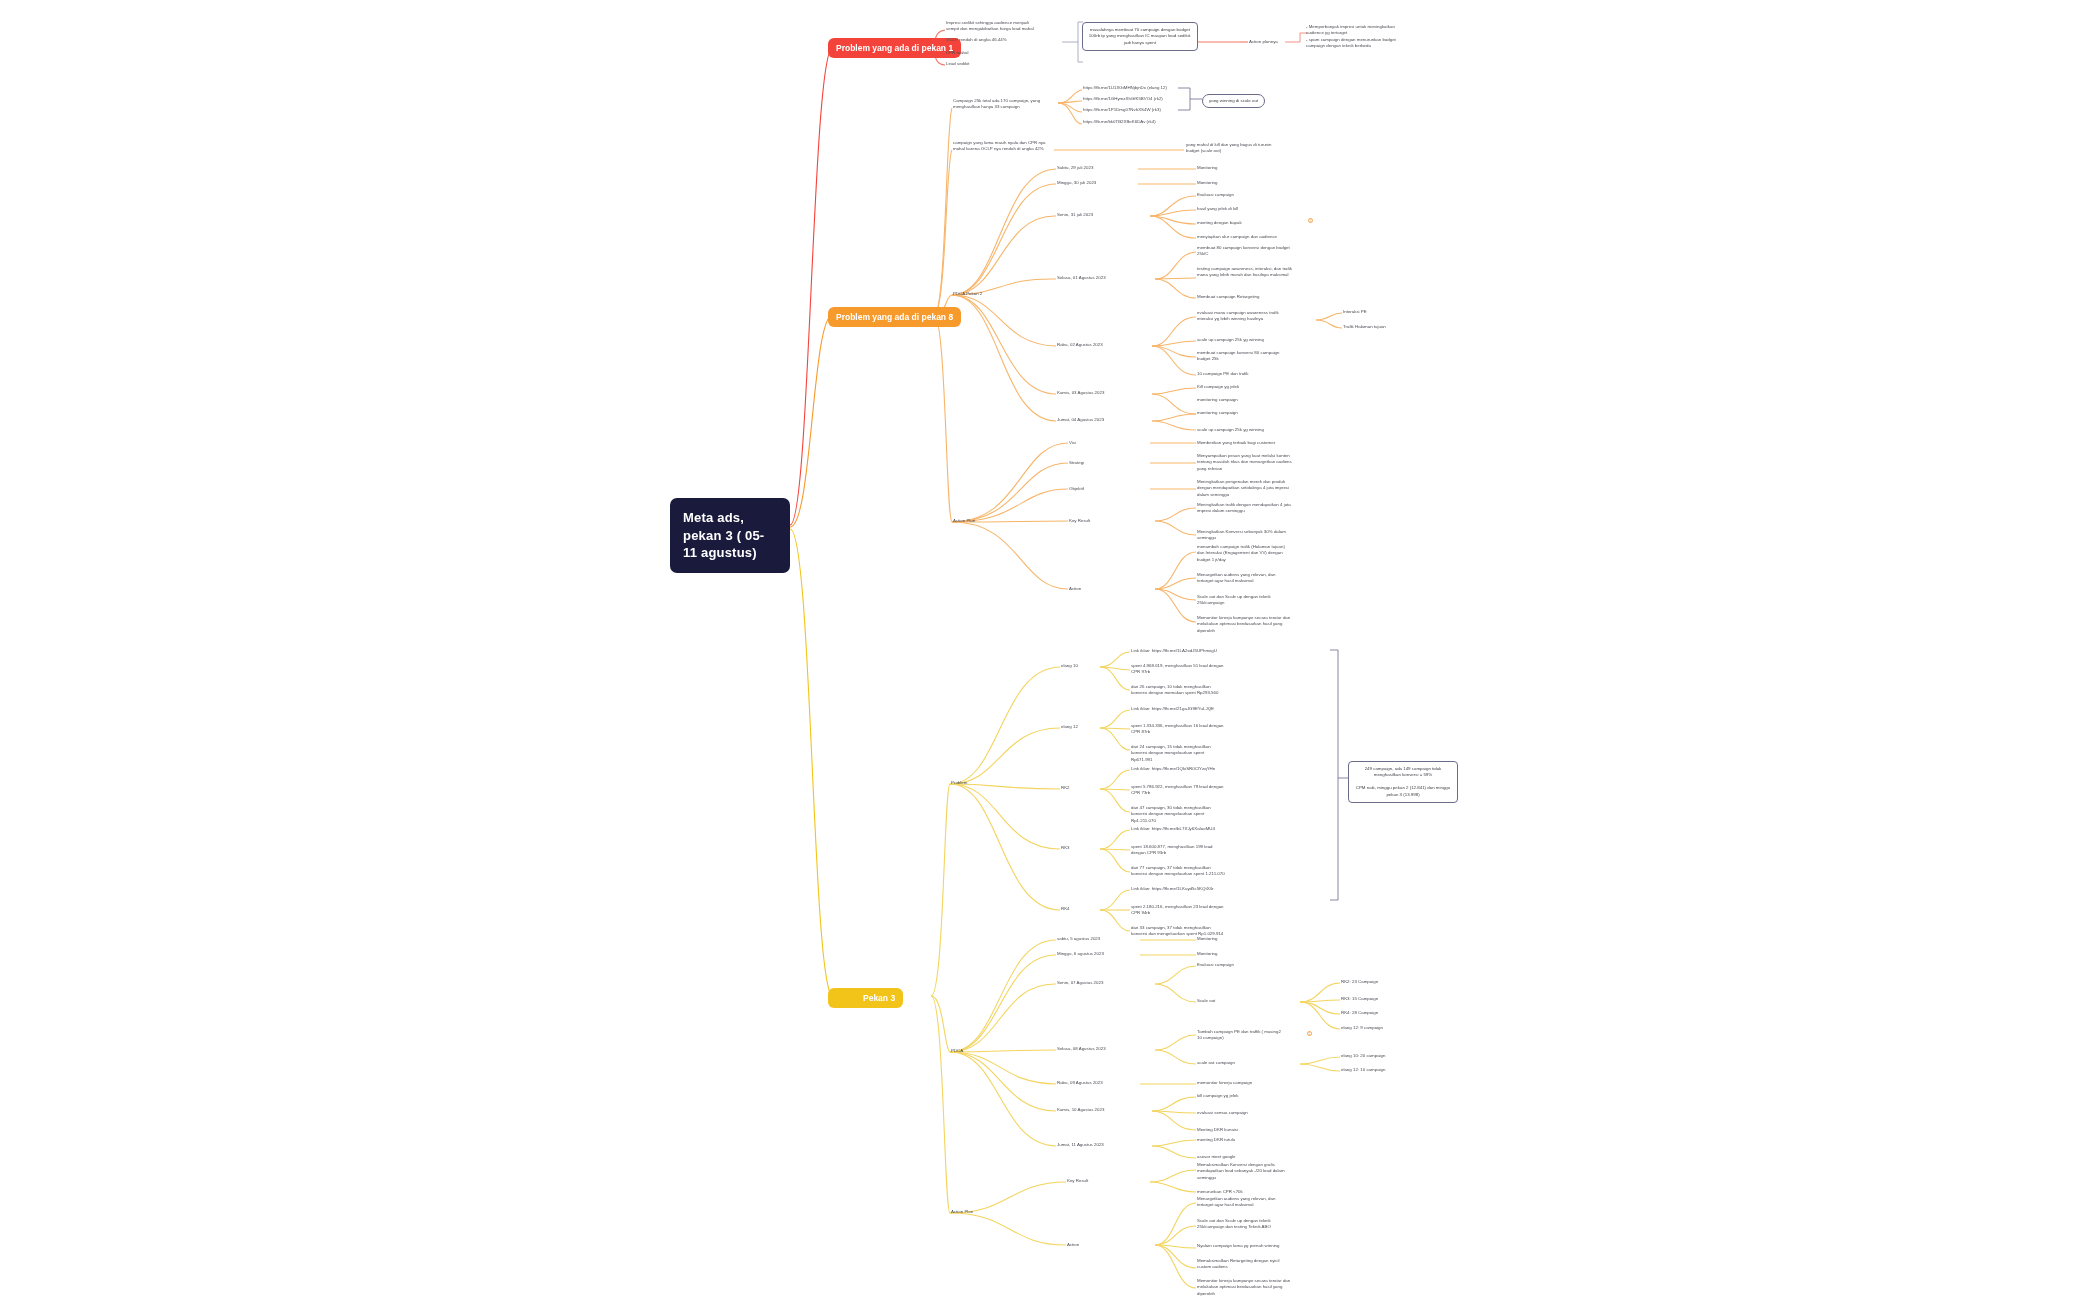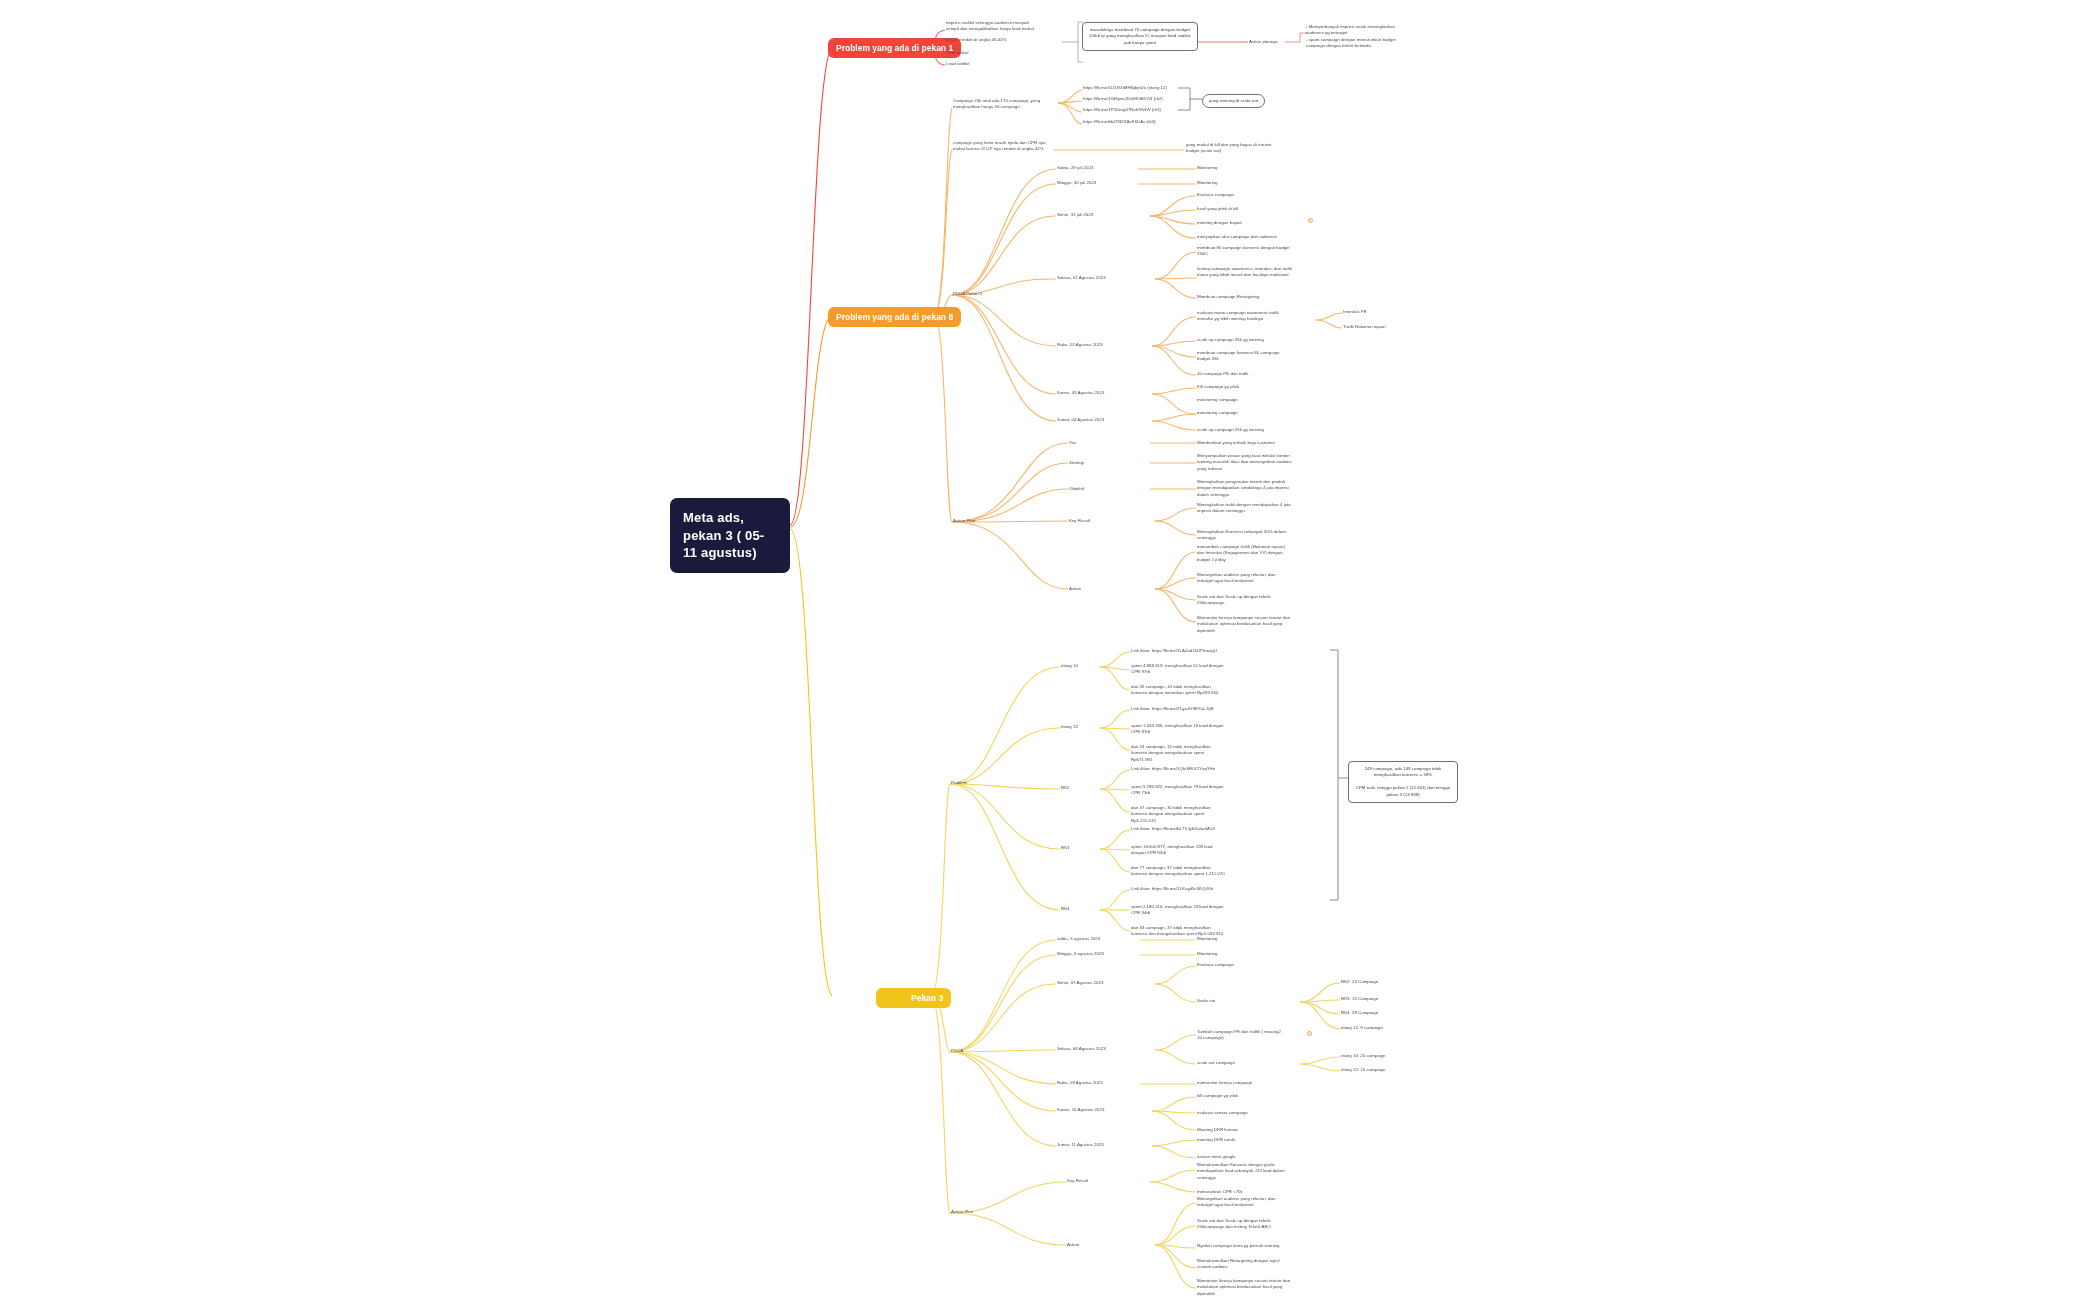--- a/index.html
+++ b/index.html
@@ -282,21 +282,21 @@
   <div class="node tx w95" style="left:1197px;top:479px;">Meningkatkan pengenalan merek dan produk dengan mendapatkan setidaknya 4 juta impresi dalam seminggu</div>
   <div class="node tx w46" style="left:1069px;top:518px;">Key Result</div>
   <div class="node tx w95" style="left:1197px;top:502px;">Meningkatkan trafik dengan mendapatkan 4 juta impresi dalam seminggu</div>
   <div class="node tx w95" style="left:1197px;top:529px;">Meningkatkan Konversi sebanyak 30% dalam seminggu</div>
   <div class="node tx w46" style="left:1069px;top:586px;">Action</div>
   <div class="node tx w95" style="left:1197px;top:544px;">menambah campaign trafik (Halaman tujuan) dan Interaksi (Engagement dan VV) dengan budget 1 jt/day</div>
   <div class="node tx w95" style="left:1197px;top:572px;">Menargetkan audiens yang relevan, dan tertarget agar hasil maksimal</div>
   <div class="node tx w95" style="left:1197px;top:594px;">Scale out dan Scale up dengan teknik 25k/campaign</div>
   <div class="node tx w95" style="left:1197px;top:615px;">Memonitor kinerja kampanye secara teratur dan melakukan optimasi berdasarkan hasil yang diperoleh</div>
 
-  <div class="node pill yellow" style="left:876px;top:988px;padding-left:35px;">Pekan 3</div>
+  <div class="node pill yellow" style="left:828px;top:988px;padding-left:35px;">Pekan 3</div>
   <div class="node tx w46" style="left:951px;top:780px;">Problem</div>
 
   <div class="node tx w46" style="left:1061px;top:663px;">elang 10</div>
   <div class="node tx w95" style="left:1131px;top:648px;">Link iklan: https://fb.me/1LA2edJ5UPhmxgU</div>
   <div class="node tx w95" style="left:1131px;top:663px;">spent 4.968.619, menghasilkan 51 lead dengan CPR 97rb</div>
   <div class="node tx w95" style="left:1131px;top:684px;">dari 26 campaign, 10 tidak menghasilkan konversi dengan memakan spent Rp293.560</div>
 
   <div class="node tx w46" style="left:1061px;top:724px;">elang 12</div>
   <div class="node tx w95" style="left:1131px;top:706px;">Link iklan: https://fb.me/21gaJG9EYuLJQE</div>
   <div class="node tx w95" style="left:1131px;top:723px;">spent 1.334.336, menghasilkan 16 lead dengan CPR 87rb</div>

